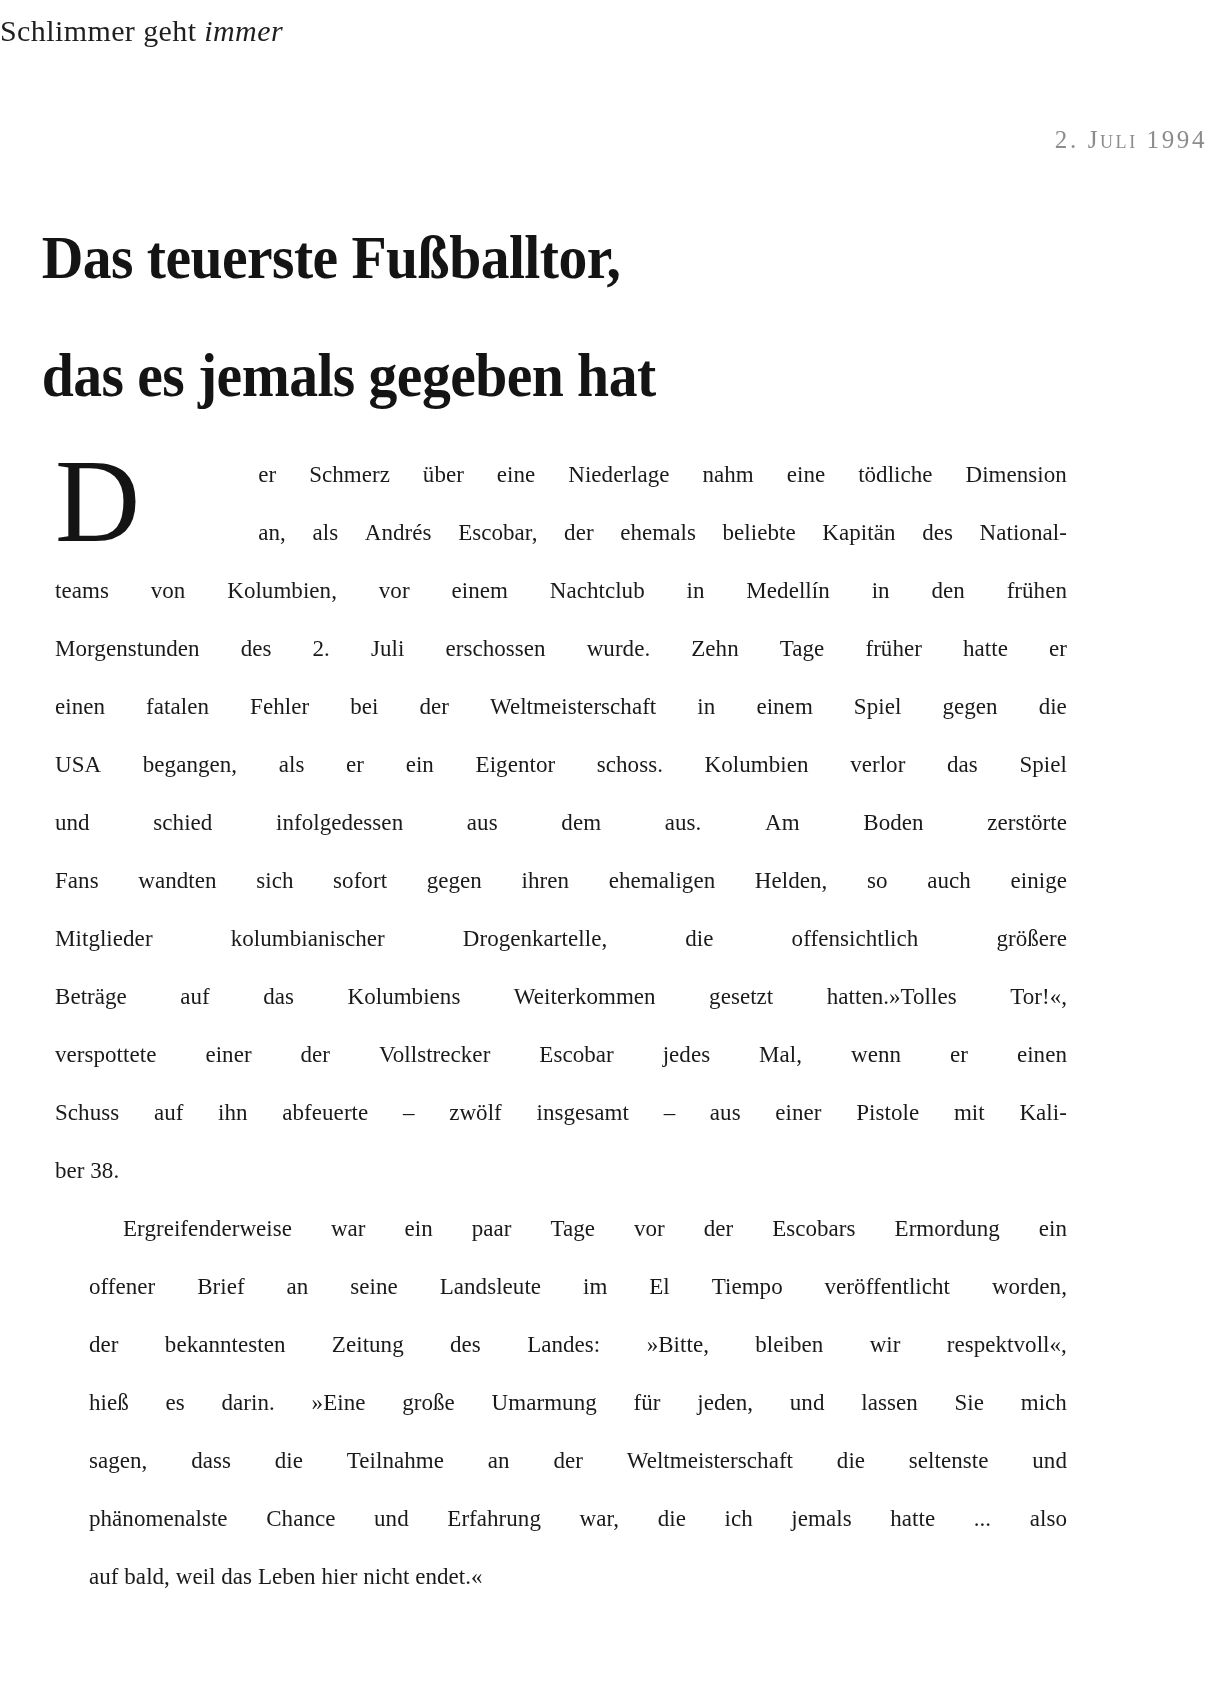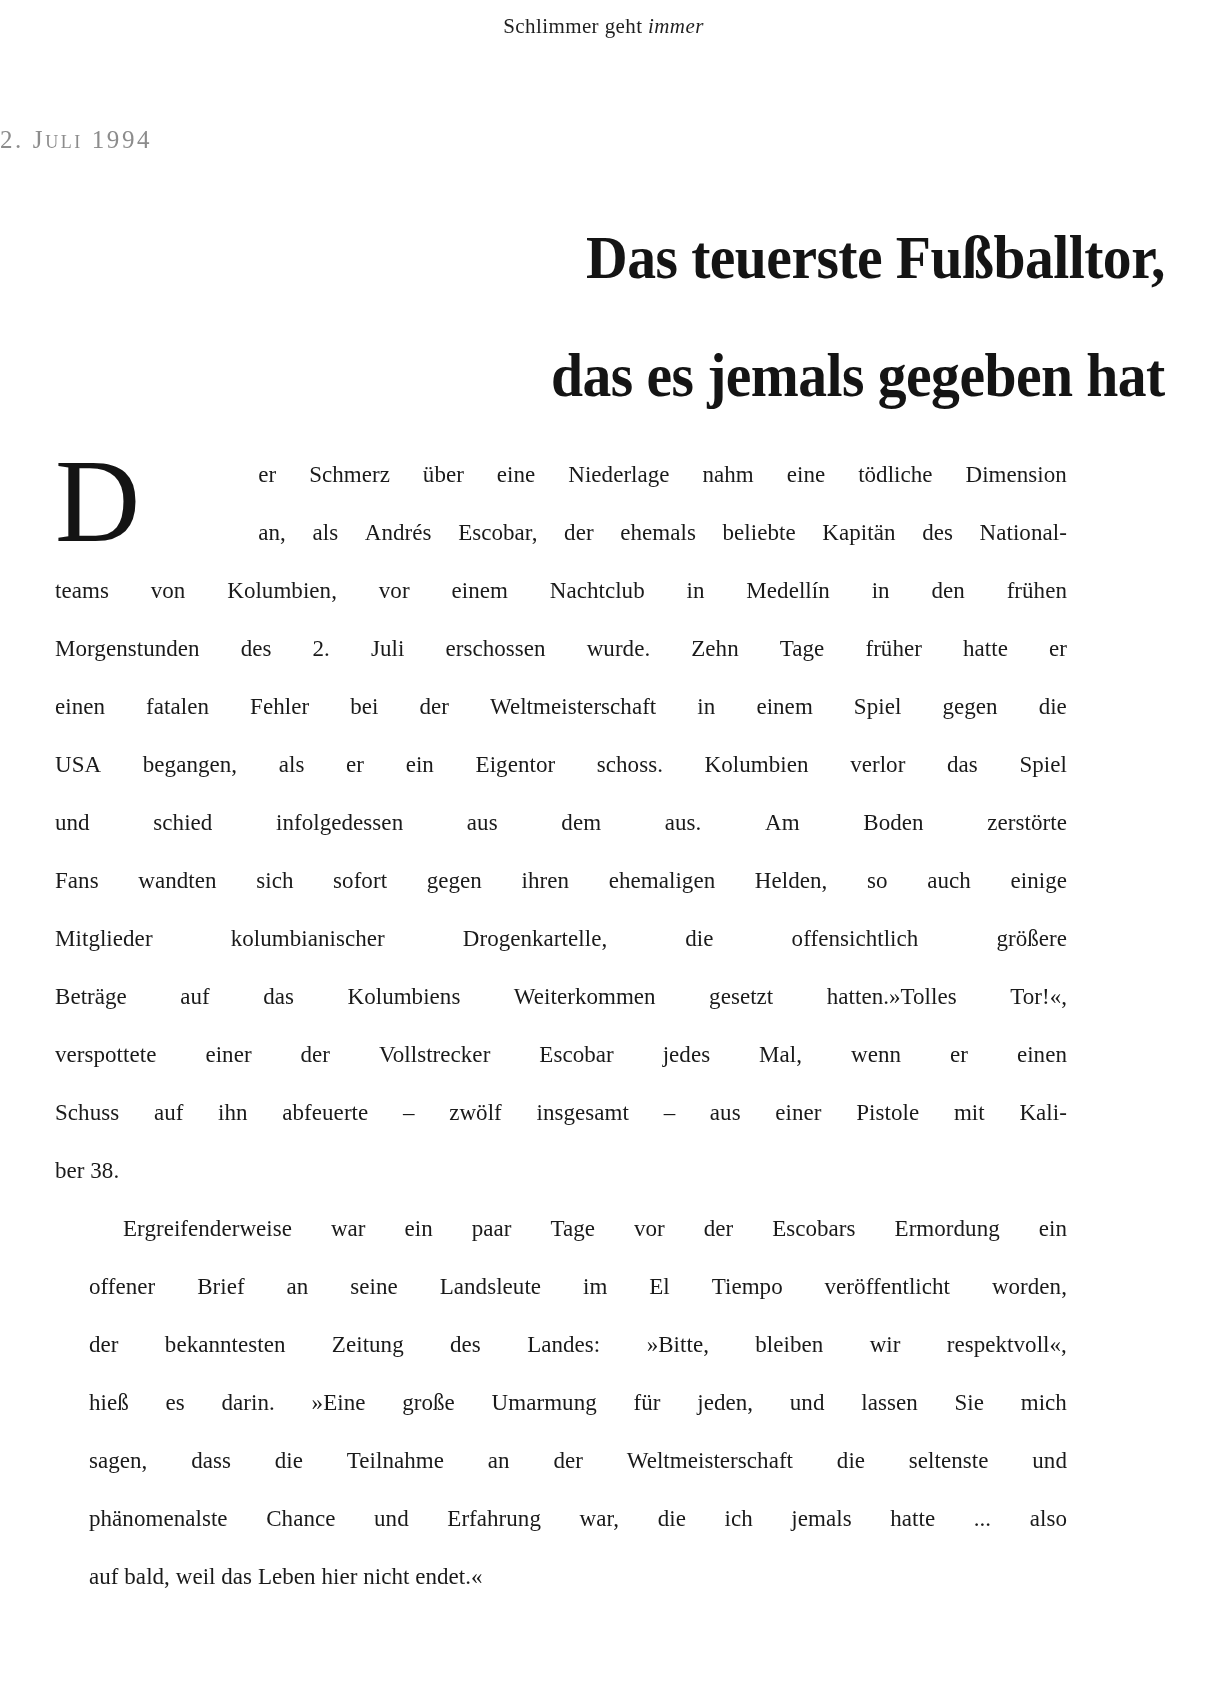--- a/index.html
+++ b/index.html
@@ -24,51 +24,50 @@
     box-sizing: border-box;
     background: #ffffff;
   }
 
   
   .running-head {
     position: absolute;
     top: 14px;
     left: 0;
     right: 0;
-    text-align: center;
-    font-family: "Liberation Serif", "DejaVu Serif", serif;
-    font-size: 21px;
+    font-family: "Liberation Serif", "DejaVu Serif", serif;
+    font-size: 30px;
     letter-spacing: 0.4px;
     color: #1f1f1f;
   }
   .running-head .rh-italic {
     font-style: italic;
   }
 
   
   .date-line {
     position: absolute;
     top: 126px;
     left: 0;
     right: 0;
-    text-align: left;
+    text-align: right;
     font-family: "Liberation Serif", "DejaVu Serif", serif;
     font-size: 25px;
     font-variant: small-caps;
     letter-spacing: 2.6px;
     color: #8c8c8c;
   }
 
   
   .title-block {
     position: absolute;
     top: 198px;
     left: 0;
-    right: 0;
-    text-align: right;
+    right: 16px;
+    text-align: left;
   }
   .title-line {
     font-family: "Liberation Serif", "DejaVu Serif", serif;
     font-weight: bold;
     font-size: 62px;
     line-height: 118px;
     letter-spacing: -0.6px;
     color: #141414;
     transform: scaleX(0.93);
     transform-origin: center;

